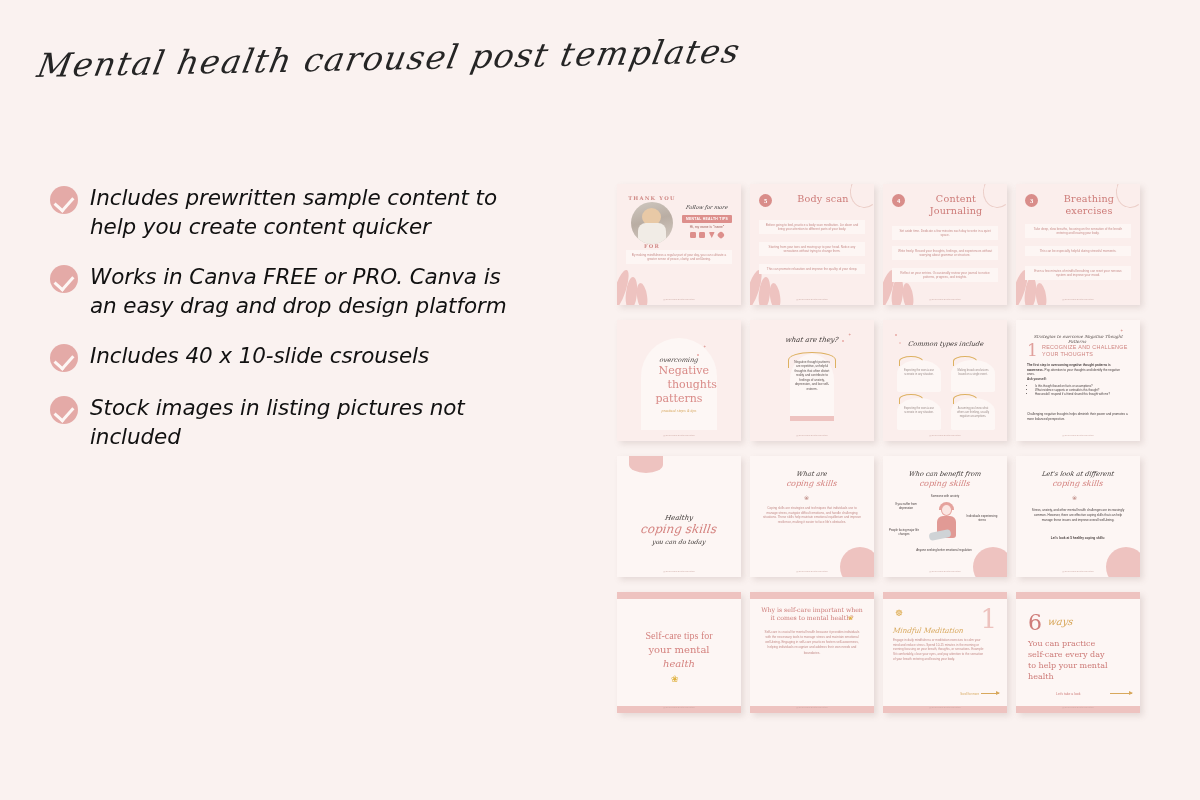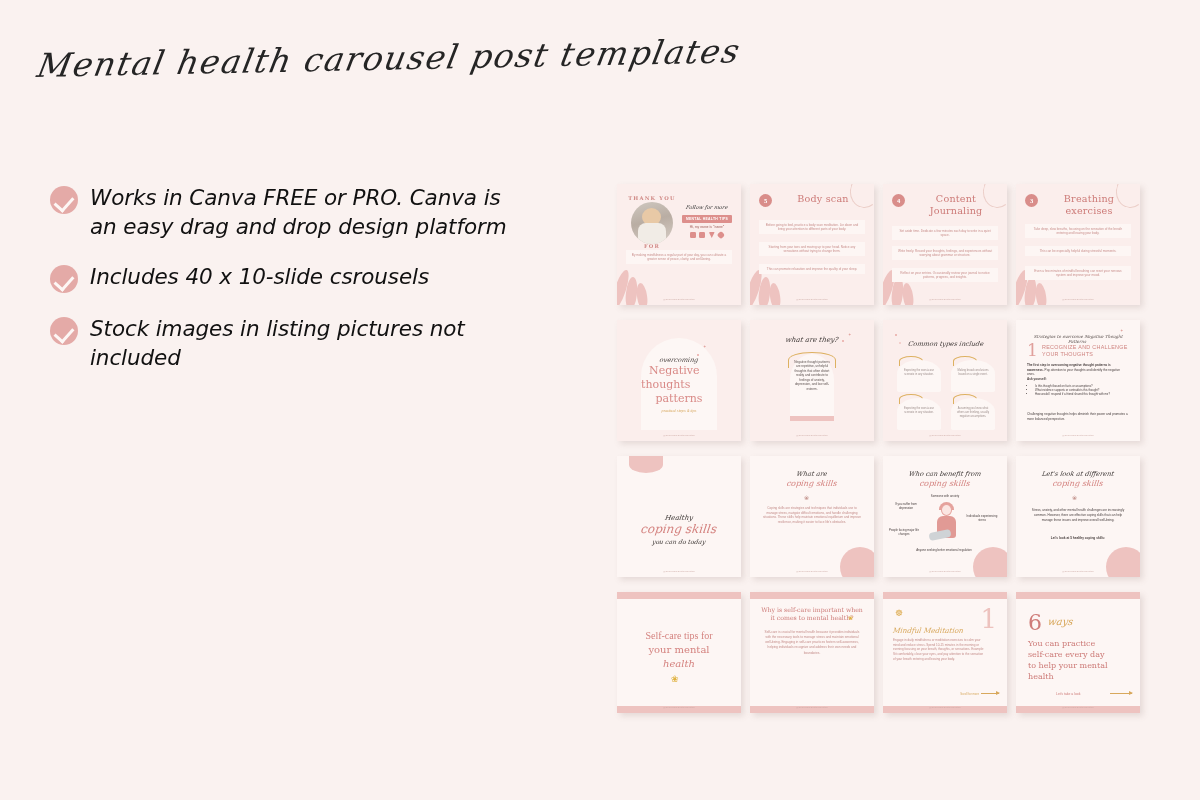--- a/index.html
+++ b/index.html
@@ -244,20 +244,24 @@
 </style>
 </head>
 <body>
 
 <div class="page">
 
   <div class="left">
     <div class="script-title">Mental health carousel post templates</div>
 
     <div class="bullets">
+      <div class="bullet">
+        <span class="check"></span>
+        <span class="bullet-text">Includes prewritten sample content to help you create content quicker</span>
+      </div>
       <div class="bullet">
         <span class="check"></span>
         <span class="bullet-text">Works in Canva FREE or PRO. Canva is an easy drag and drop design platform</span>
       </div>
       <div class="bullet">
         <span class="check"></span>
         <span class="bullet-text">Includes 40 x 10-slide csrousels</span>
       </div>
       <div class="bullet">
         <span class="check"></span>
@@ -337,22 +341,22 @@
       <div class="txtbox" style="top:62px;">This can be especially helpful during stressful moments.</div>
       <div class="txtbox" style="top:82px;">Even a few minutes of mindful breathing can reset your nervous system and improve your mood.</div>
       <div class="wm">@socialmediatemplates</div>
     </div>
 
     <div class="card">
       <div class="arch" style="left:24px; top:18px; width:76px; height:92px;"></div>
       <div class="sparkle" style="left:86px; top:24px;">✦</div>
       <div class="dot" style="left:80px; top:34px;"></div>
       <div class="script-sm" style="position:absolute;left:30px;top:36px;width:64px;text-align:center;font-size:6.5px;color:#4b4442;">overcoming</div>
-      <div style="position:absolute;left:32px;top:44px;width:76px;text-align:left;font-family:'DejaVu Serif',serif;font-size:11px;color:#d98a87;line-height:1.28;">Negative</div>
-      <div style="position:absolute;left:24px;top:58px;width:76px;text-align:left;font-family:'DejaVu Serif',serif;font-size:11px;color:#d98a87;line-height:1.28;">thoughts</div>
+      <div style="position:absolute;left:16px;top:44px;width:76px;text-align:right;font-family:'DejaVu Serif',serif;font-size:11px;color:#d98a87;line-height:1.28;">Negative</div>
+      <div style="position:absolute;left:24px;top:58px;width:76px;text-align:right;font-family:'DejaVu Serif',serif;font-size:11px;color:#d98a87;line-height:1.28;">thoughts</div>
       <div style="position:absolute;left:24px;top:72px;width:76px;text-align:center;font-family:'DejaVu Serif',serif;font-size:11px;color:#d98a87;line-height:1.28;">patterns</div>
       <div style="position:absolute;left:24px;top:89px;width:76px;text-align:center;font-size:3.8px;color:#d7a85e;font-style:italic;">practical steps &amp; tips</div>
       <div class="wm">@socialmediatemplates</div>
     </div>
 
     <div class="card">
       <div class="sparkle" style="left:98px; top:12px;">✦</div>
       <div class="dot" style="left:92px; top:20px;"></div>
       <div class="script-sm" style="position:absolute;left:22px;top:16px;width:80px;text-align:center;font-size:7px;color:#3d3735;">what are they?</div>
       <div class="mini-gold-arc" style="left:38px; top:32px; width:48px; height:16px; border-radius:48px 48px 0 0/16px 16px 0 0;"></div>

